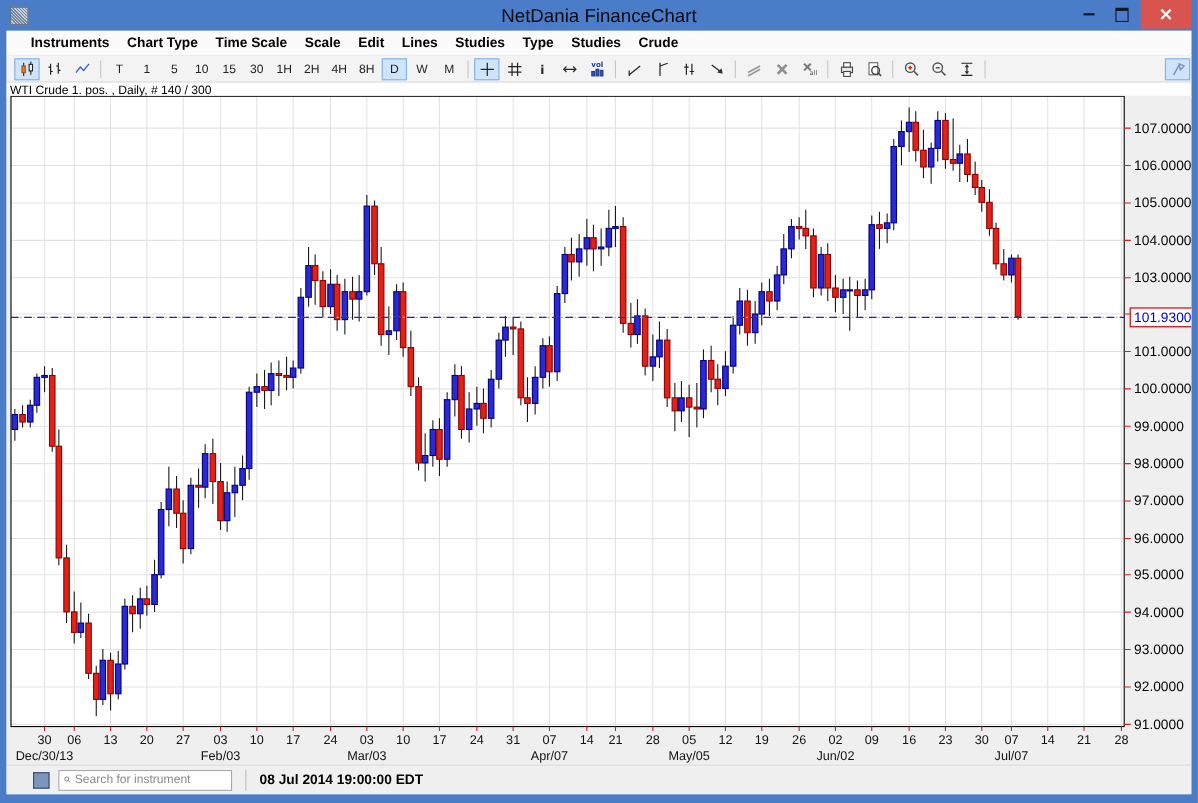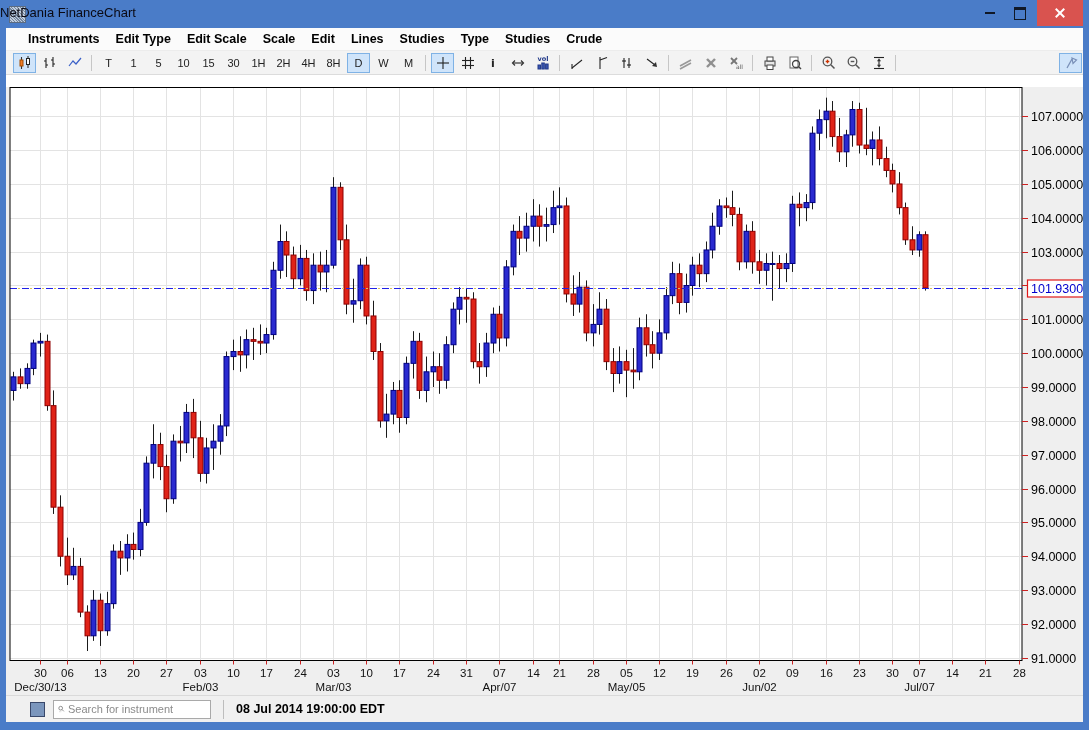--- a/index.html
+++ b/index.html
@@ -7,22 +7,22 @@
     width:1089px;height:730px;position:relative;overflow:hidden;
     background:#4a7cc8;font-family:"Liberation Sans","DejaVu Sans",sans-serif;
     -webkit-font-smoothing:antialiased;
   }
   
   .titlebar{position:absolute;left:0;top:0;width:100%;height:28px;}
   .app-icon{position:absolute;left:9px;top:6px;width:15px;height:15px;
     background:#8fa2bd;
     background-image:repeating-linear-gradient(45deg,#c3cedd 0 1px,#74879f 1px 2px);
     border:1px solid #5c6c82;}
-  .win-title{position:absolute;left:0;right:0;top:5px;
-    font-size:13px;color:#0a0a14;}
+  .win-title{position:absolute;left:0;right:0;top:5px;text-align:center;
+    font-size:17px;color:#0a0a14;}
   .win-btn{position:absolute;top:0;height:26px;width:30px;display:flex;
     align-items:center;justify-content:center;cursor:default;}
   .btn-min{right:84px;}
   .btn-max{right:54px;}
   .btn-close{right:6px;width:46px;background:#d9534f;}
   .glyph-min{width:10px;height:2px;background:#101826;}
   .glyph-max{width:10px;height:9px;border:1.5px solid #101826;border-top-width:3px;}
   .glyph-close{position:relative;width:12px;height:12px;}
   .glyph-close:before,.glyph-close:after{content:"";position:absolute;left:5px;top:0;
     width:2px;height:12px;background:#fff;}
@@ -74,22 +74,22 @@
       <div class="glyph-max"></div>
     </div>
   <div class="win-btn btn-close">
       <div class="glyph-close"></div>
     </div>
 </div>
 
 <div class="client">
   <div class="menubar" id="menubar">
       <div class="menu-item">Instruments</div>
-      <div class="menu-item">Edit Type</div>
-      <div class="menu-item">Edit Scale</div>
+      <div class="menu-item">Chart Type</div>
+      <div class="menu-item">Time Scale</div>
       <div class="menu-item">Scale</div>
       <div class="menu-item">Edit</div>
       <div class="menu-item">Lines</div>
       <div class="menu-item">Studies</div>
       <div class="menu-item">Type</div>
       <div class="menu-item">Studies</div>
       <div class="menu-item">Crude</div>
     </div>
   <div class="toolbar" id="toolbar">
       <div class="tool selected">
@@ -254,20 +254,21 @@
       <div class="tsep"></div>
       <div class="pin-slot">
         <div class="tool selected">
           <svg width="16" height="16" viewBox="0 0 16 16">
             <line x1="4" y1="13" x2="9" y2="4" stroke="#7a90b8" stroke-width="1.3"></line>
             <polygon points="9,3 13.5,5 10,8.5" fill="none" stroke="#7a90b8" stroke-width="1.2"></polygon>
           </svg>
         </div>
       </div>
     </div>
+  <div class="chart-label-row">WTI Crude 1. pos. , Daily, # 140 / 300</div>
   <div class="chart-region">
     <svg id="chart-svg" width="1077" height="608">
         <g>
           <rect x="4" y="0.5" width="1012" height="573" fill="#ffffff"></rect>
         </g>
         <g>
           <line x1="4" y1="571.5" x2="1016" y2="571.5" stroke="#e3e3e3" stroke-width="1"></line>
           <line x1="4" y1="537.5" x2="1016" y2="537.5" stroke="#e3e3e3" stroke-width="1"></line>
           <line x1="4" y1="503.5" x2="1016" y2="503.5" stroke="#e3e3e3" stroke-width="1"></line>
           <line x1="4" y1="469.5" x2="1016" y2="469.5" stroke="#e3e3e3" stroke-width="1"></line>

